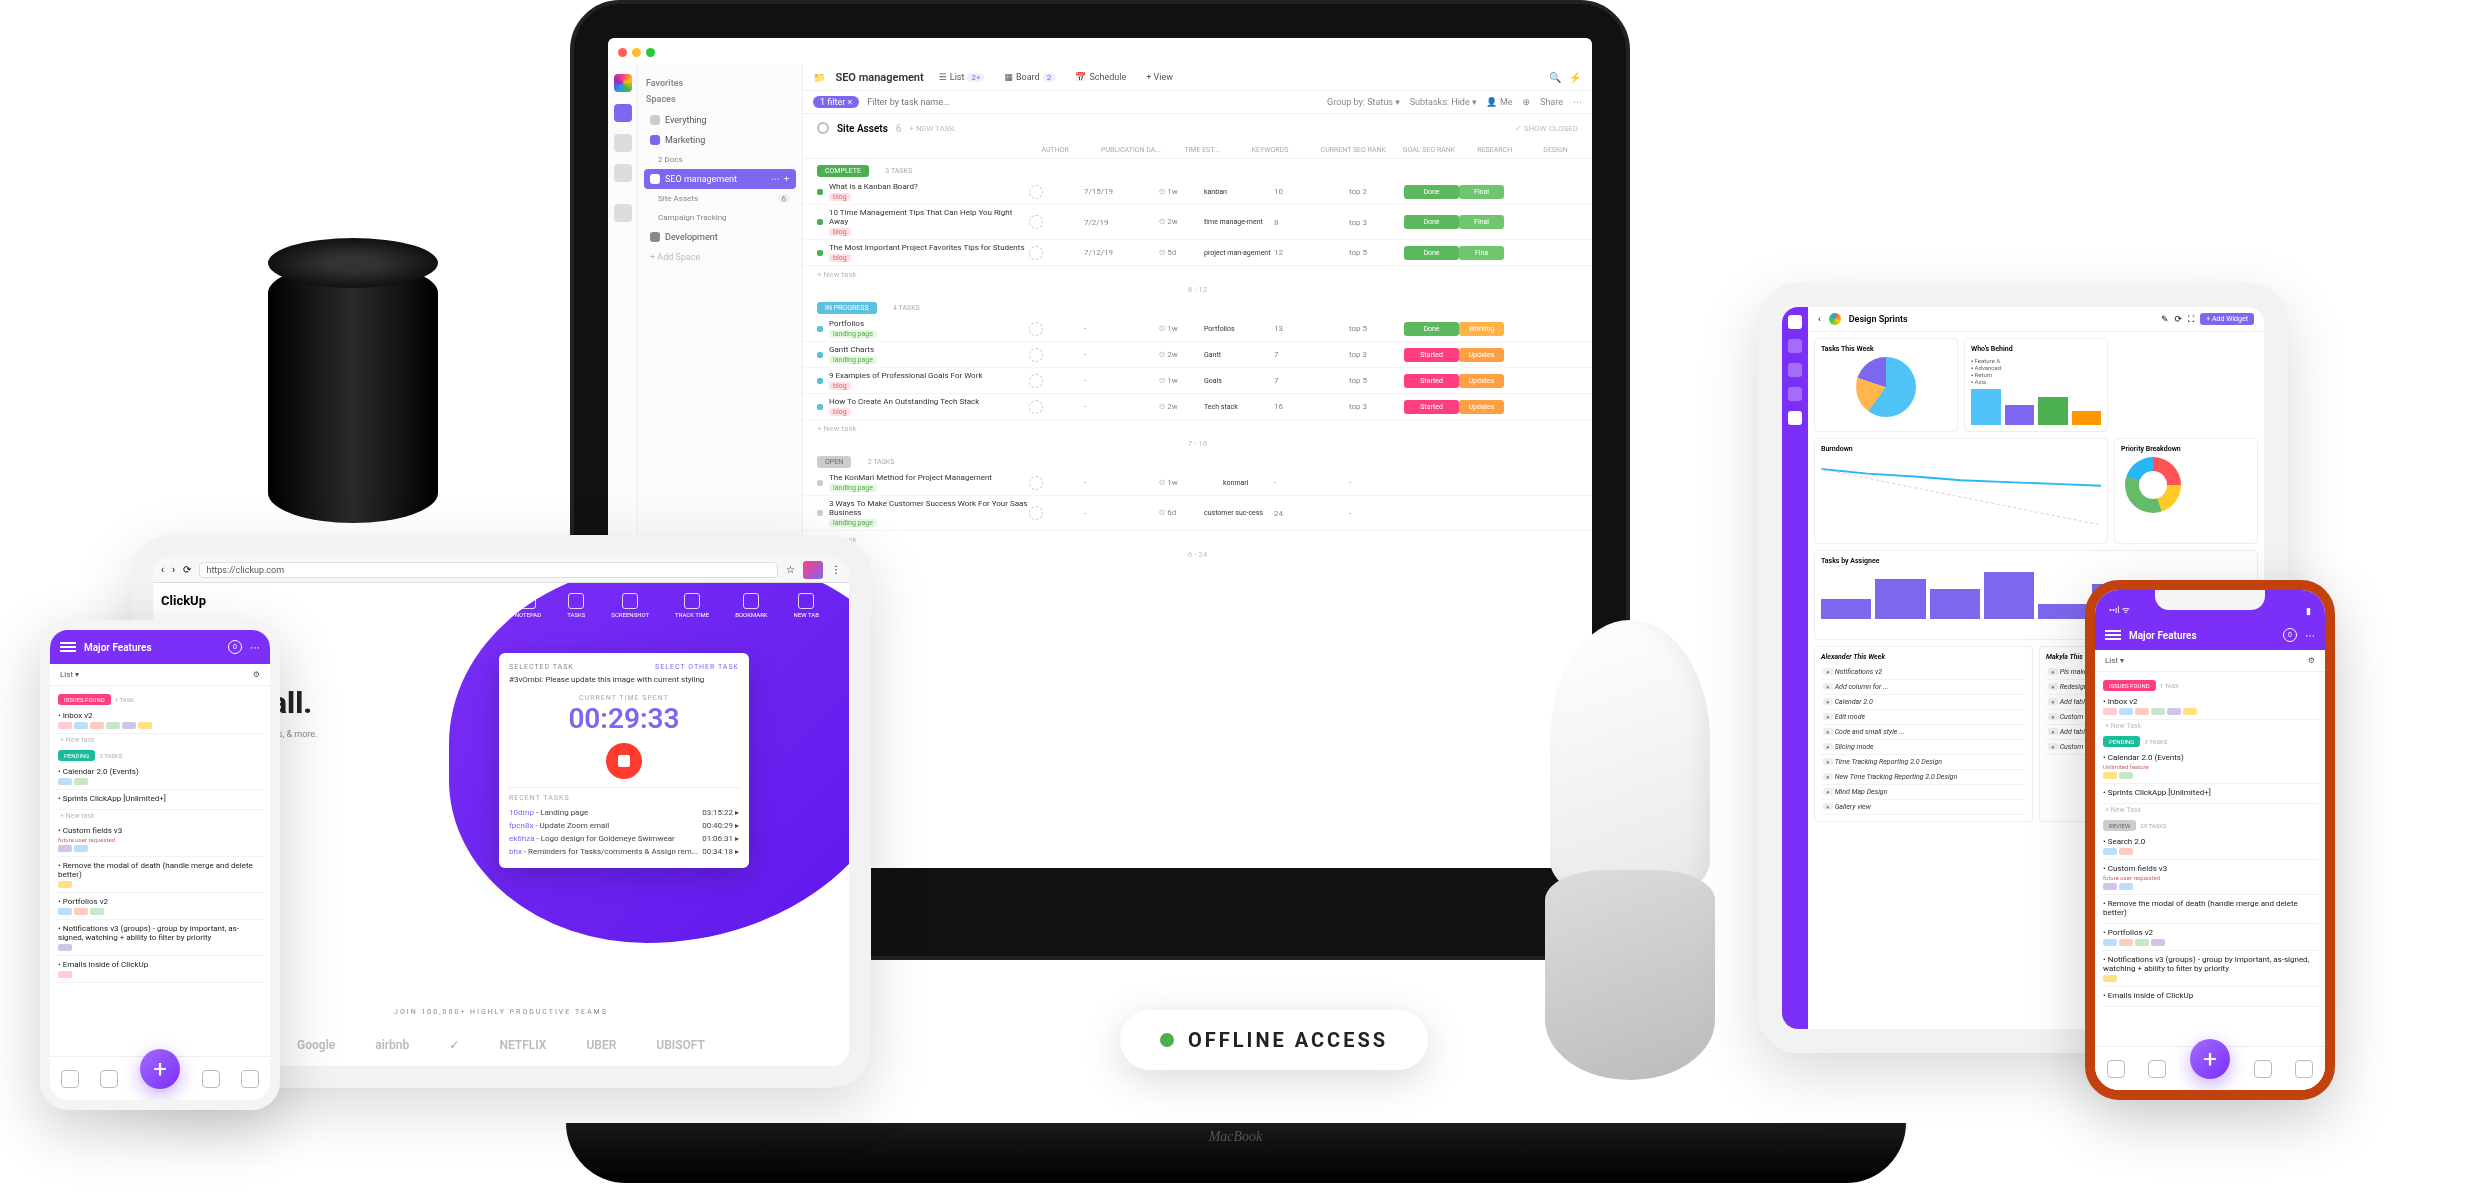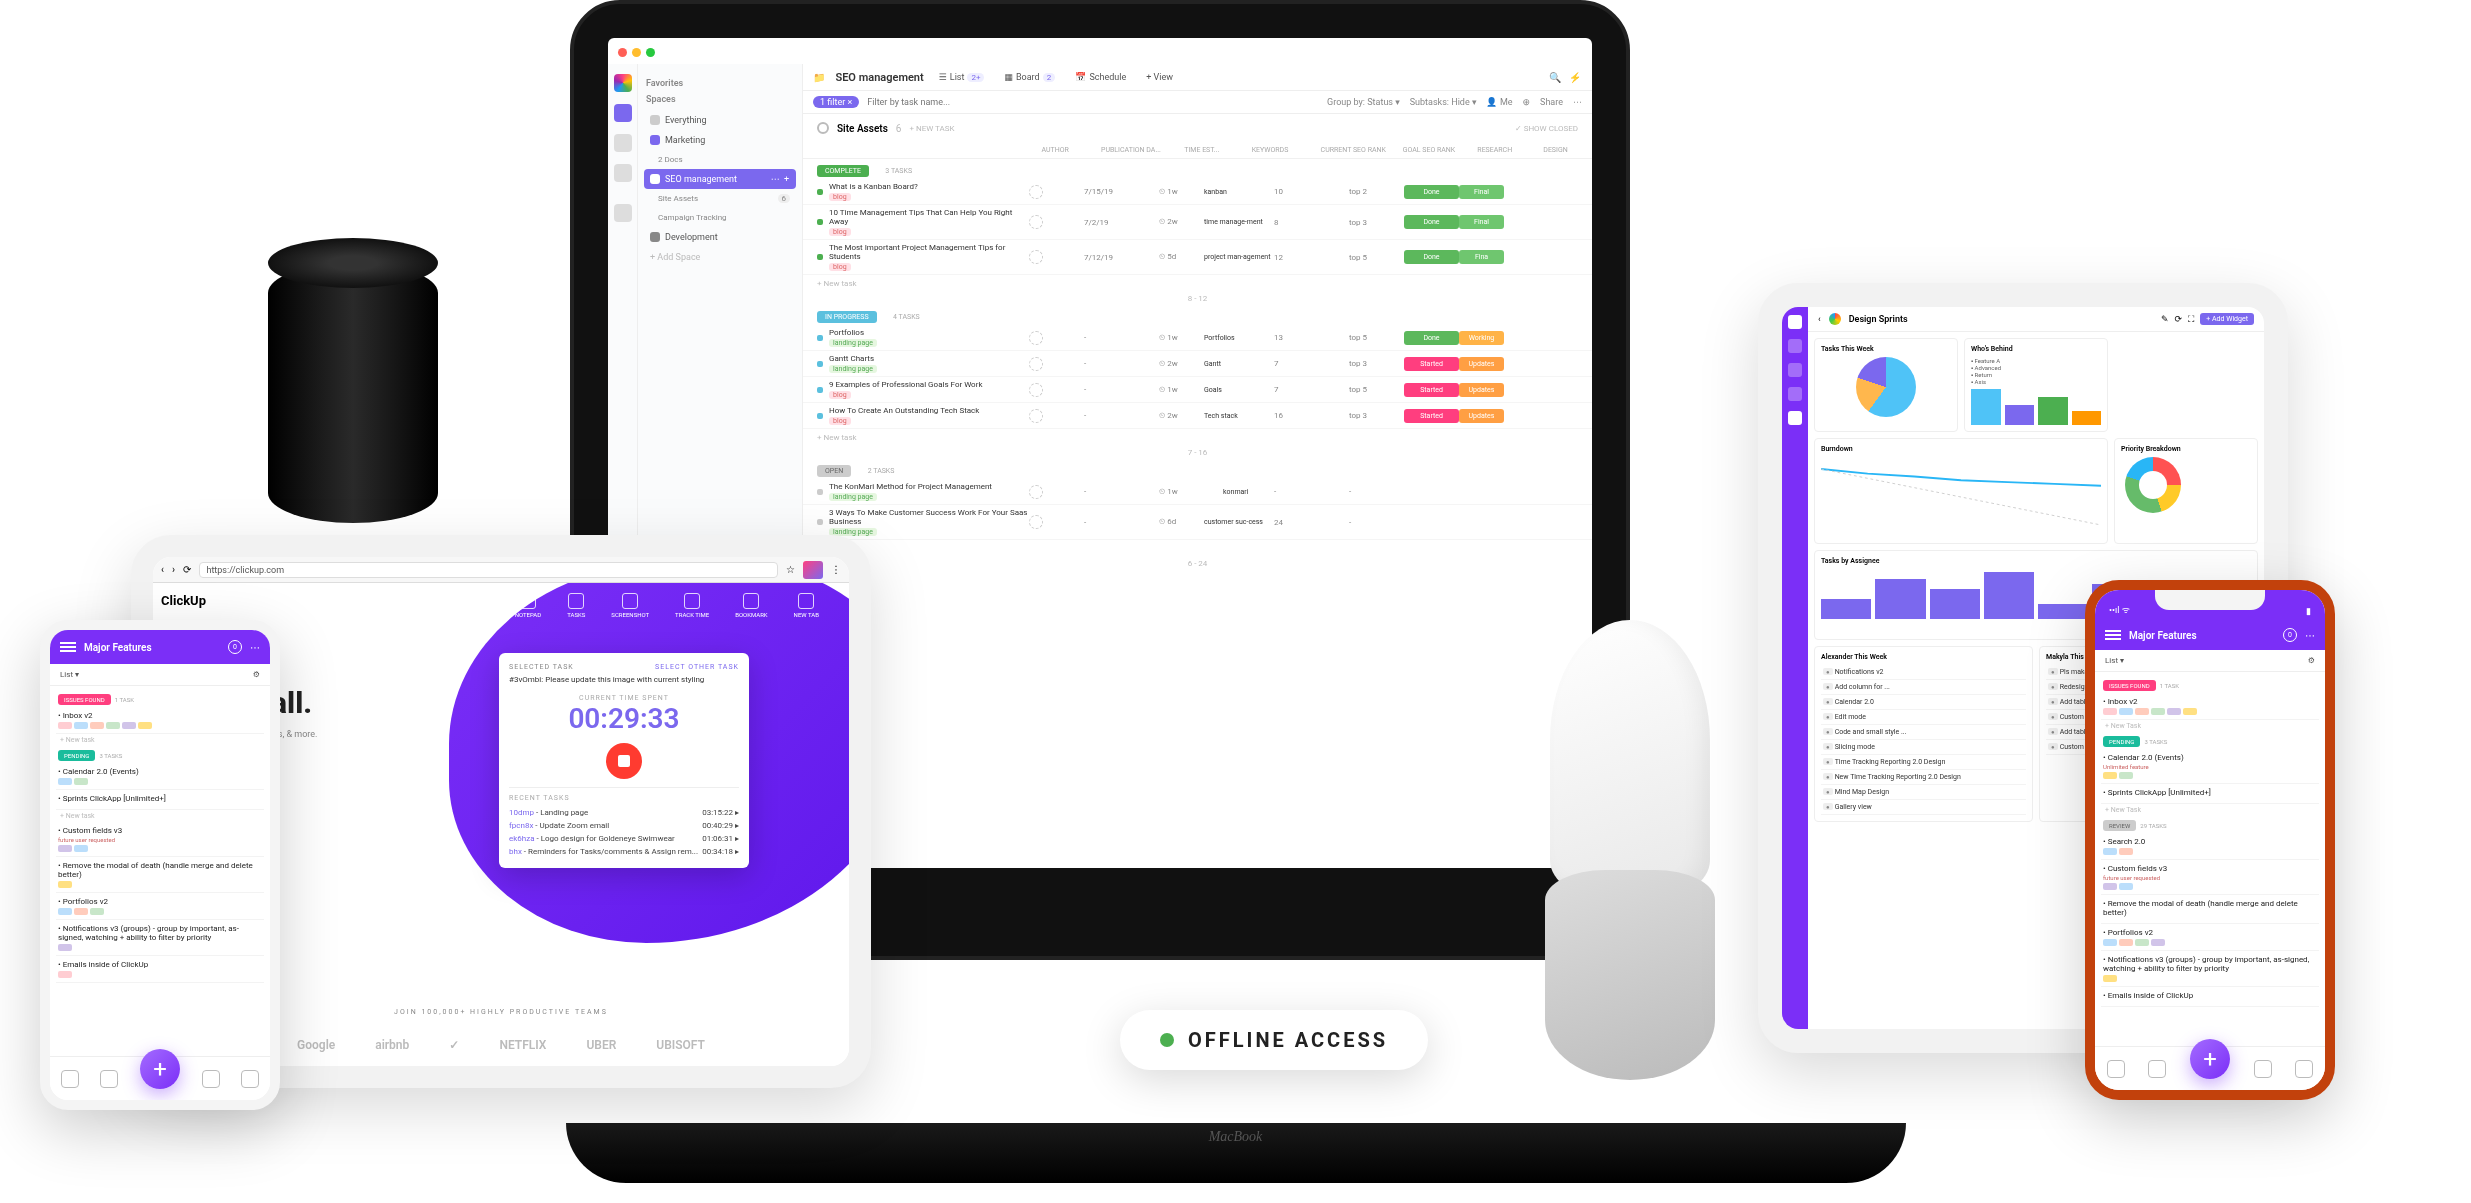--- a/index.html
+++ b/index.html
@@ -151,21 +151,21 @@
 .tr-card .ct{font-size:7px;font-weight:600;margin-bottom:4px;}
 .tr-wide{grid-column:1/3;}
 .pie{width:60px;height:60px;border-radius:50%;background:conic-gradient(#4fc3f7 0 60%,#ffb74d 60% 80%,#7b68ee 80% 100%);margin:4px auto;}
 .donut{width:56px;height:56px;border-radius:50%;background:conic-gradient(#ff5252 0 25%,#ffca28 25% 45%,#66bb6a 45% 80%,#29b6f6 80%);position:relative;margin:4px;}
 .donut::after{content:"";position:absolute;inset:14px;background:#fff;border-radius:50%;}
 .bars{display:flex;align-items:flex-end;gap:4px;height:60px;}
 .bars .b{flex:1;background:linear-gradient(#7b68ee,#7b68ee);}
 .stacked .b{background:linear-gradient(#4caf50 0 40%,#ff9800 40% 70%,#2196f3 70%);}
 .line-chart{height:80px;position:relative;}
 .line-chart svg{width:100%;height:100%;}
-.tr-cols{display:grid;grid-template-columns:1fr 1fr;gap:6px;padding:0 6px 6px;}
+.tr-cols{display:grid;grid-template-columns:1fr 1fr;gap:6px;padding:0 6px 6px;font-style:italic;}
 .tr-list .li{font-size:7px;padding:3px 2px;border-bottom:1px solid #f3f3f3;color:#333;}
 .tr-list .li .tag{display:inline-block;background:#eee;color:#888;padding:0 3px;border-radius:2px;font-size:6px;margin-right:2px;}
 
 
 .phone-r{position:absolute;left:2085px;top:580px;width:250px;height:520px;background:#fff;border:10px solid #c2410c;border-radius:34px;box-shadow:0 20px 60px rgba(0,0,0,.2);overflow:hidden;z-index:5;font-size:8px;}
 .notch{position:absolute;top:0;left:50%;transform:translateX(-50%);width:110px;height:20px;background:#f4f4f4;border-radius:0 0 14px 14px;z-index:10;}
 .pr-status{background:#7b2ff7;height:30px;display:flex;justify-content:space-between;align-items:flex-end;padding:0 14px 4px;color:#fff;font-size:9px;}
 .pr-hdr{background:#7b2ff7;color:#fff;padding:8px 10px;display:flex;align-items:center;gap:8px;font-size:10px;}
 .pr-body{padding:4px 6px;overflow:hidden;}
 
@@ -300,21 +300,21 @@
       <div class="c-seo cell">8</div>
       <div class="c-goal cell">top 3</div>
       <div class="c-res">
                 <div class="pill-res pr-done">Done</div>
               </div>
               <div class="c-des">
                 <div class="pill-res pr-final">Final</div>
               </div>
     </div><div class="lp-row">
       <span class="dot g"></span>
-      <div class="ttl"><div>The Most Important Project Management Tips for Students</div><span class="tag ">blog</span></div>
+      <div class="ttl"><div>The Most Important Project Favorites Tips for Students</div><span class="tag ">blog</span></div>
       <div class="c-auth">
                 <div class="av"></div>
               </div>
       <div class="c-pub cell">7/12/19</div>
       <div class="c-est cell">⏲ 5d</div>
       <div class="c-kw" style="font-size:7px;">project man-agement</div>
       <div class="c-seo cell">12</div>
       <div class="c-goal cell">top 5</div>
       <div class="c-res">
                 <div class="pill-res pr-done">Done</div>

